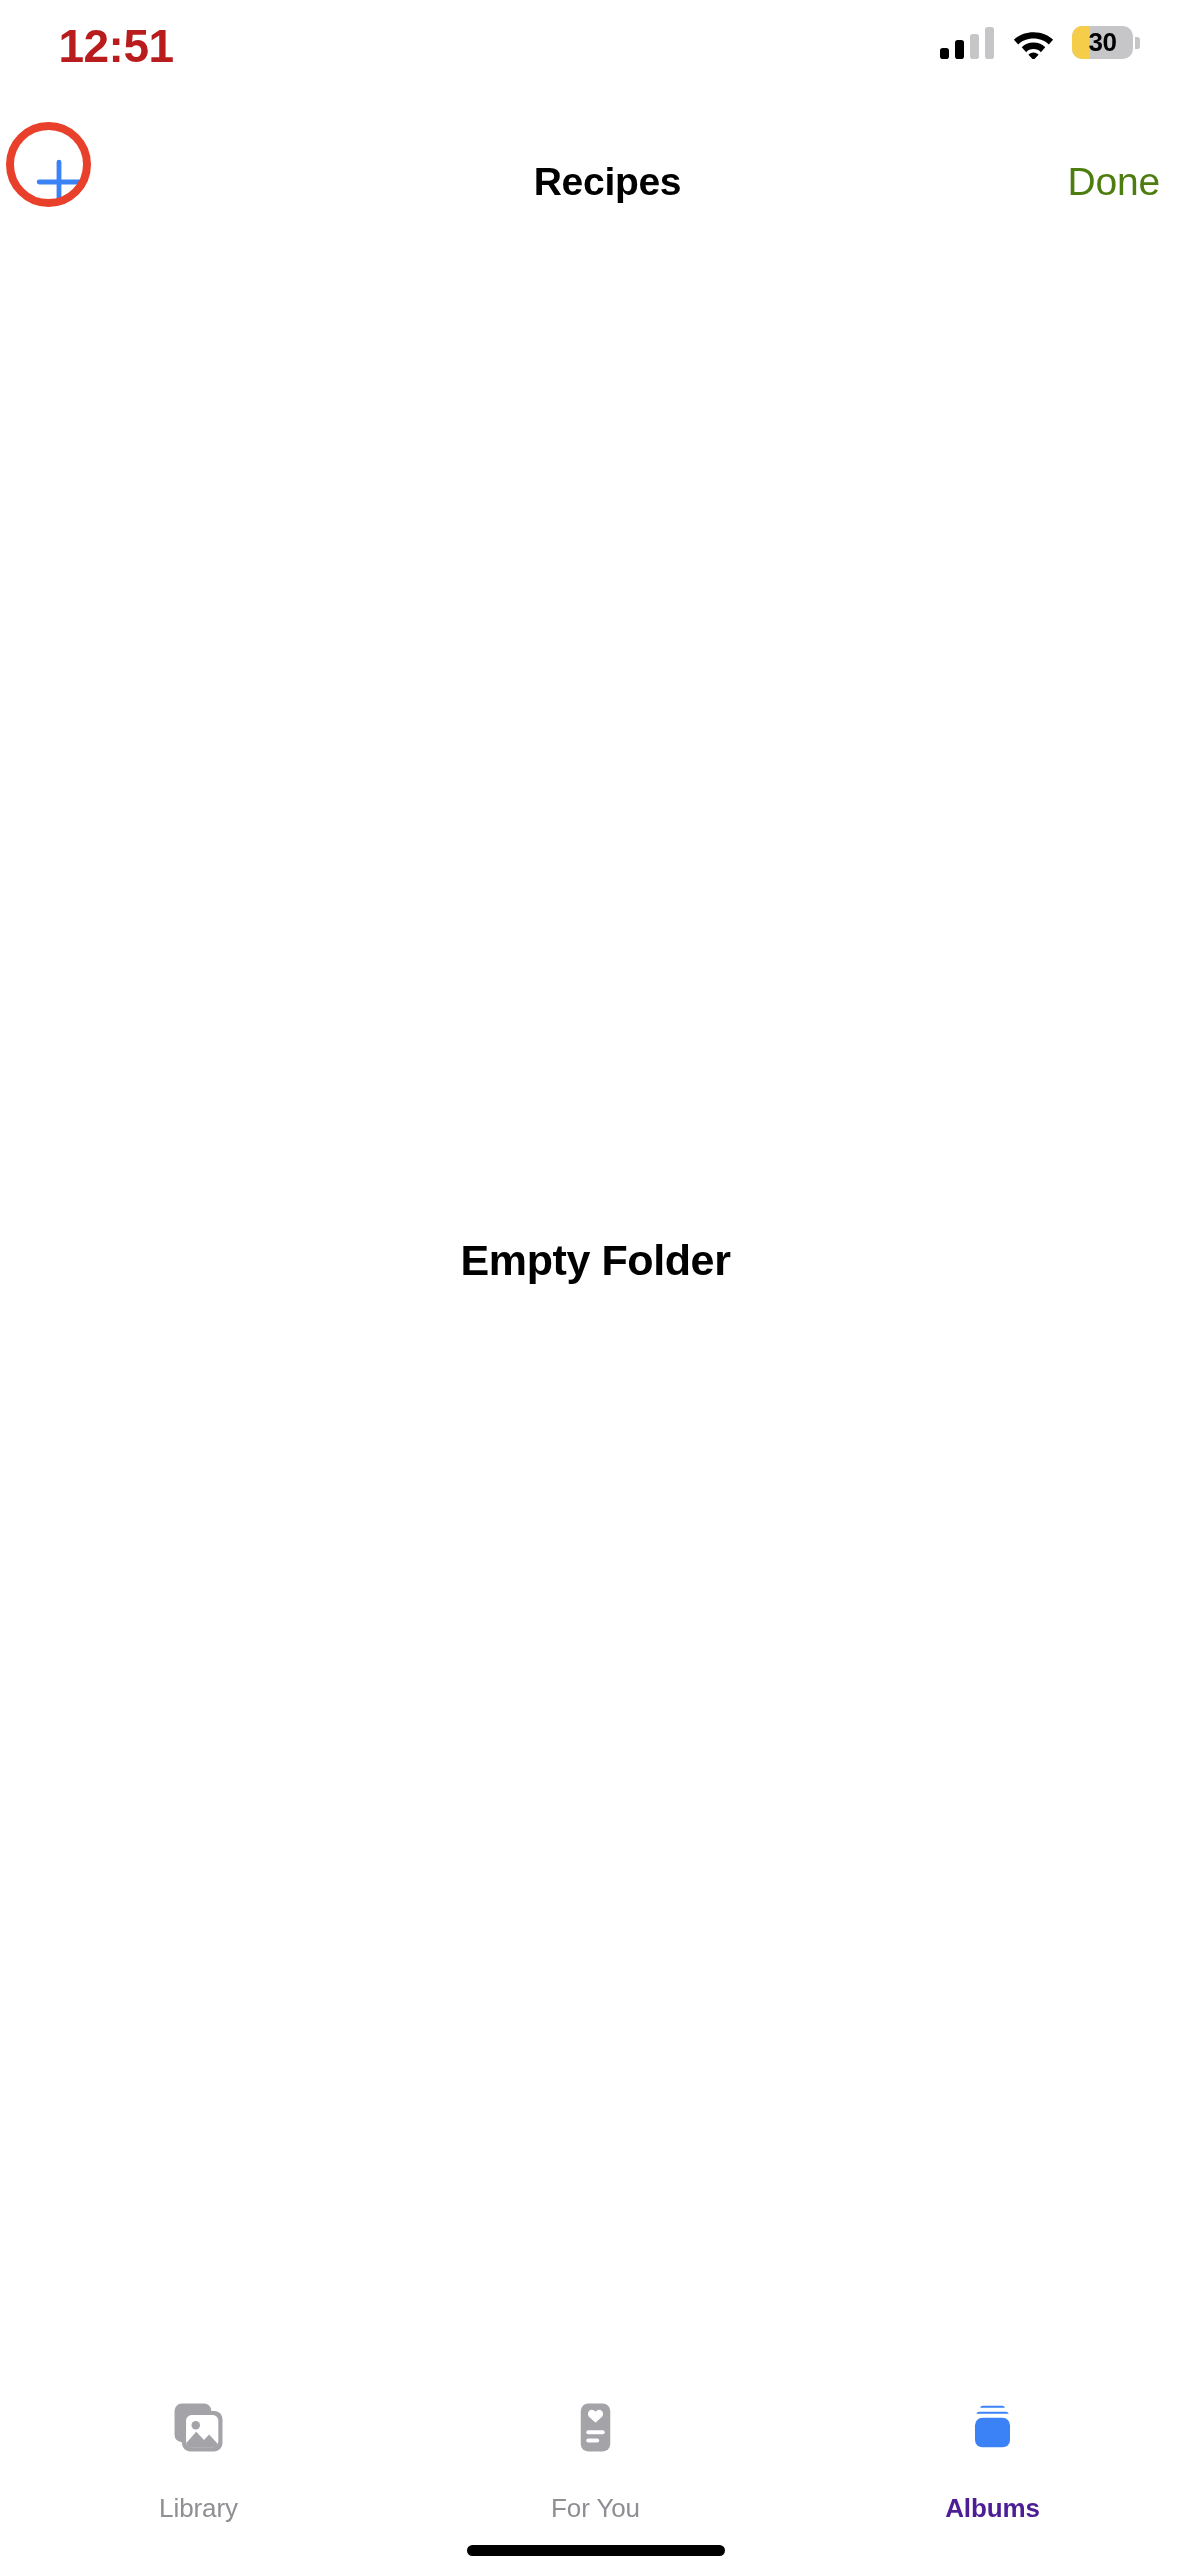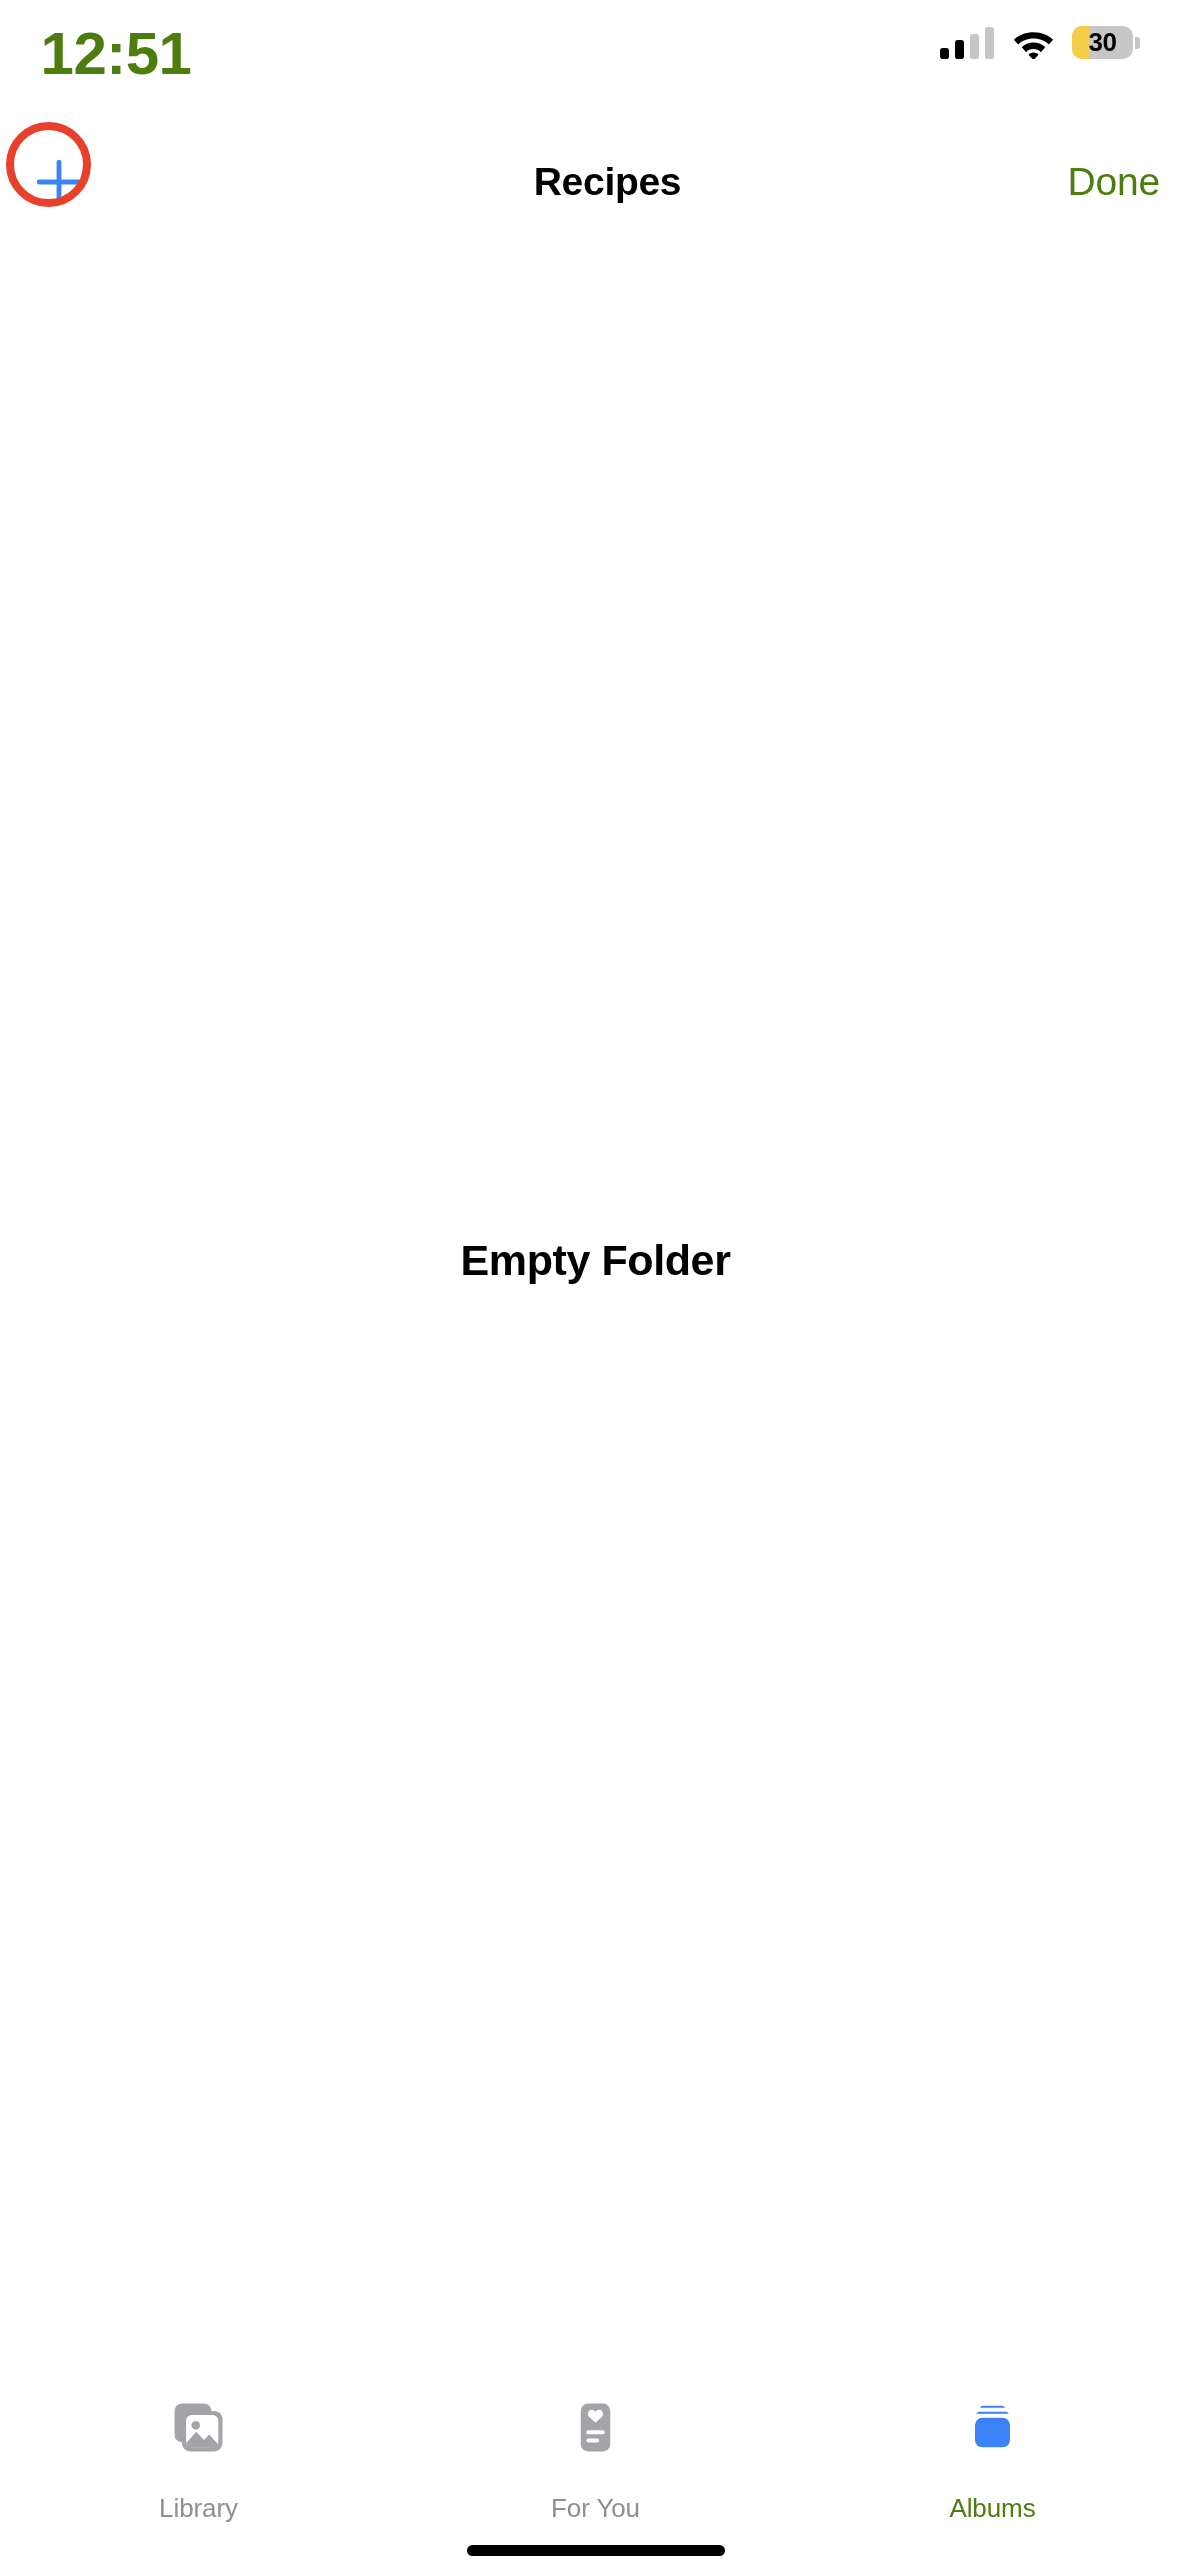--- a/index.html
+++ b/index.html
@@ -21,23 +21,23 @@
     position: absolute;
     top: 0; left: 0;
     width: 1191px;
     height: 85px;
   }
   .status-time {
     position: absolute;
     left: 0; top: 18.5px;
     width: 232px;
     text-align: center;
-    font-size: 60px;
-    font-weight: 700;
-    color: #4d7c0f;
+    font-size: 46px;
+    font-weight: 700;
+    color: #b91c1c;
     letter-spacing: -0.5px;
   }
   .status-right {
     position: absolute;
     right: 52px; top: 26px;
     display: flex;
     align-items: center;
     gap: 18.5px;
   }
   
@@ -213,22 +213,22 @@
     justify-content: center;
   }
   .tab-label {
     margin-top: 7.4px;
     font-size: 26px;
     font-weight: 400;
     color: #8e8e93;
     letter-spacing: -0.1px;
   }
   .tab-item.active .tab-label {
-    color: #4d7c0f;
-    font-weight: 400;
+    color: #4c1d95;
+    font-weight: 700;
   }
 
   
   .home-indicator {
     position: absolute;
     left: 50%;
     transform: translateX(-50%);
     bottom: 20.4px;
     width: 258px;
     height: 10.2px;

